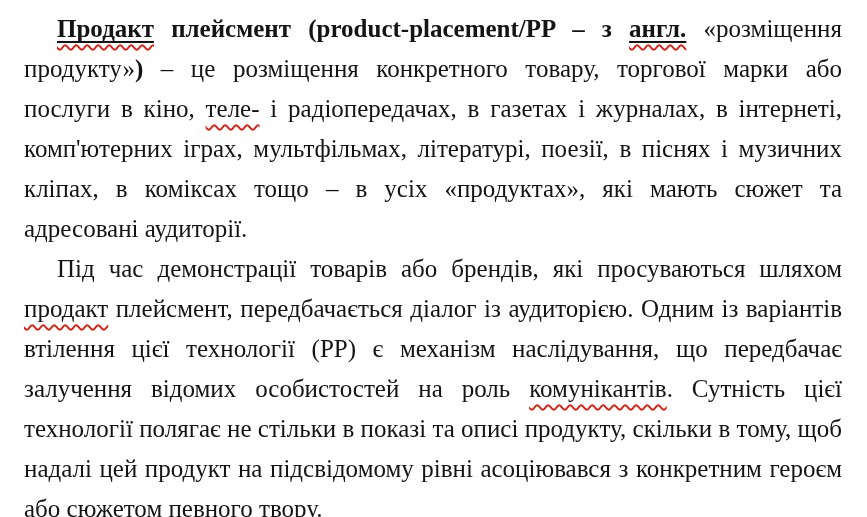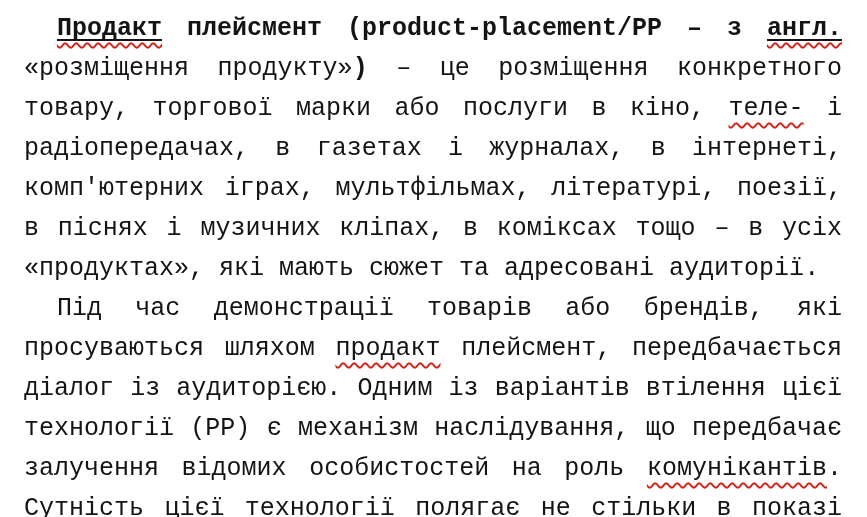--- a/index.html
+++ b/index.html
@@ -11,21 +11,21 @@
     width: 867px;
     height: 517px;
     overflow: hidden;
   }
   .page {
     box-sizing: border-box;
     width: 867px;
     height: 517px;
     padding: 9px 25px 0 24px;
     background: #ffffff;
-    font-family: Liberation Mono, monospace;
+    font-family: Liberation Serif, serif;
     font-size: 25px;
     line-height: 40px;
     color: #141414;
   }
   p.doc-par {
     margin: 0;
     text-indent: 33px;
     text-align: justify;
   }
   .seg { white-space: pre-wrap; }

